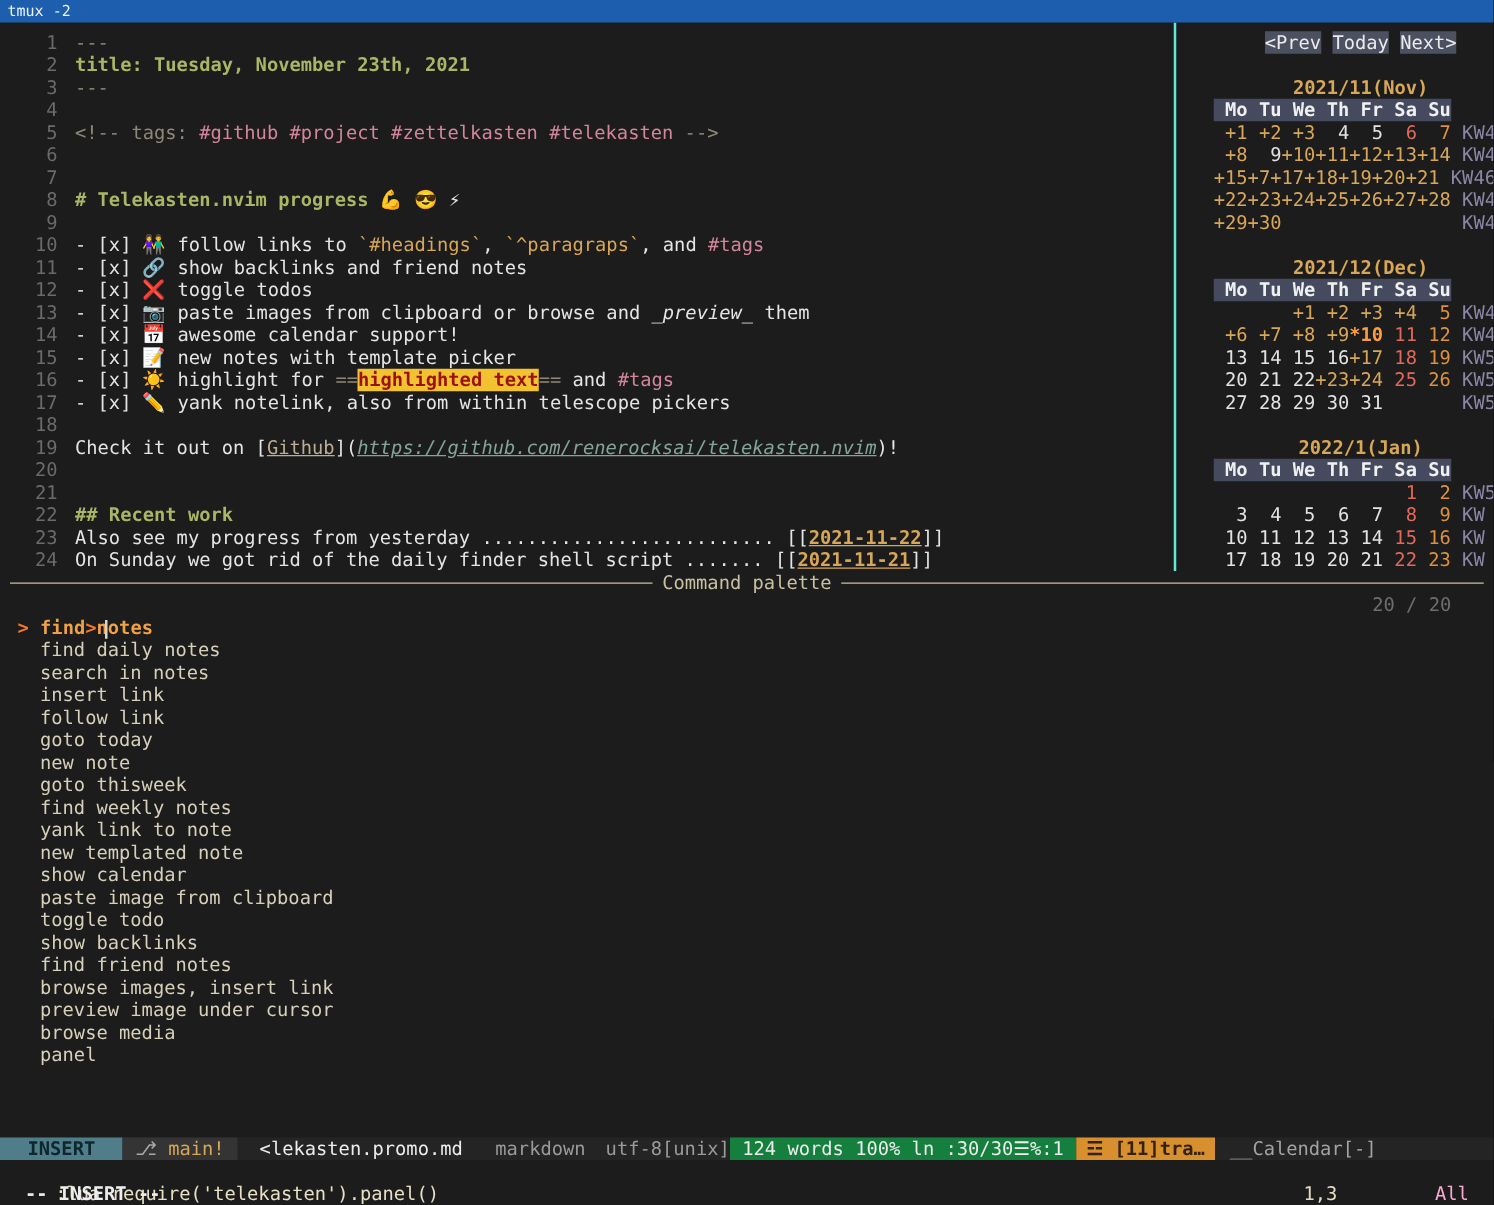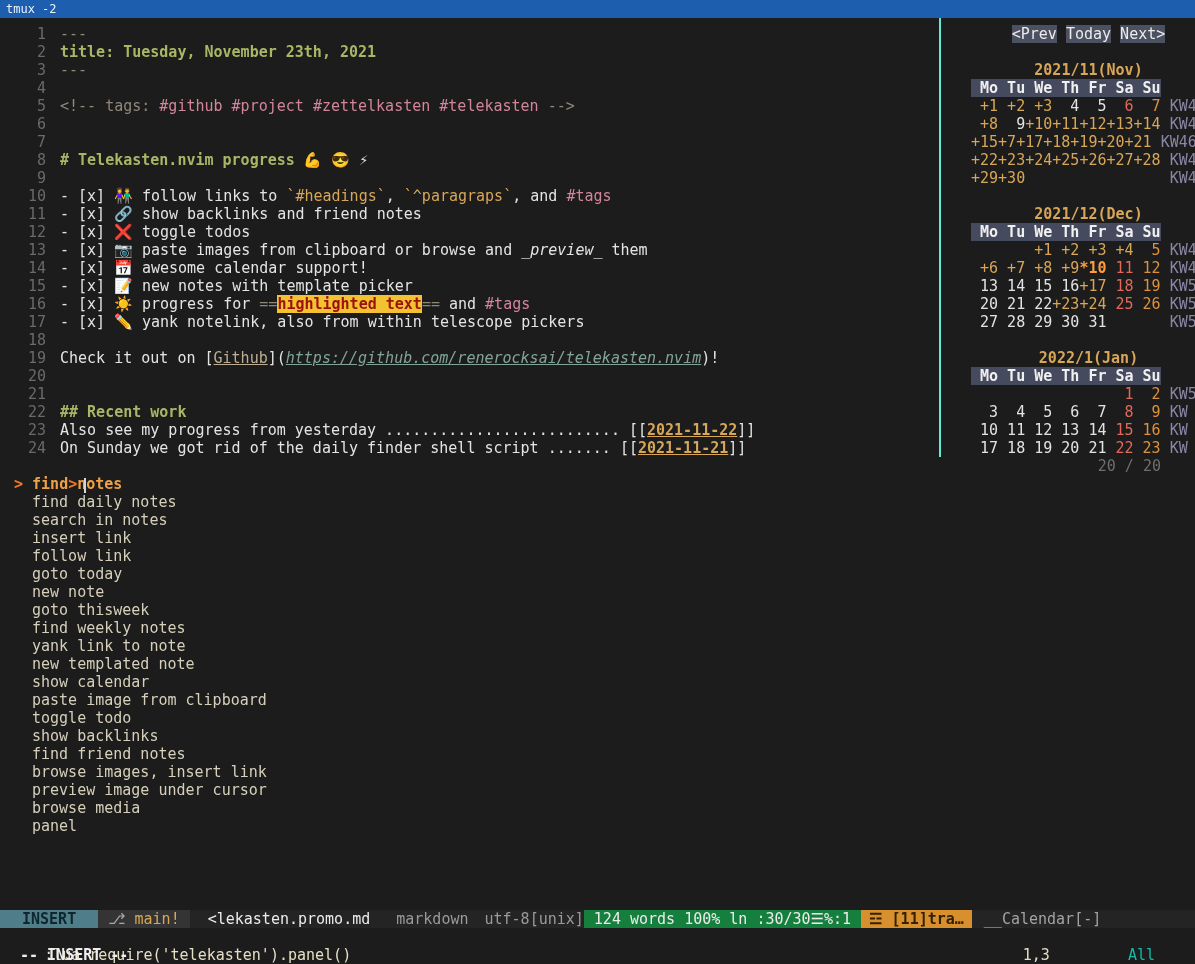--- a/index.html
+++ b/index.html
@@ -69,21 +69,21 @@
   .sl-spacer { flex: 1; }
   .sl-stats { background: #15803d; color: #ececec; padding: 0 10px; }
   .sl-tabs { background: #d8902f; color: #332101; font-weight: bold; padding: 0 8px; }
   .sl-cal { width: 262px; padding-left: 12px; color: #a3a3a3; }
   
   .cmdline { height: 18px; flex: none; padding-left: 8px; color: #e6dfc4; white-space: pre; }
   .insertline { height: 18px; flex: none; display: flex; padding: 0 20px; white-space: pre; }
   .ml-mode { color: #ededed; font-weight: bold; }
   .ml-spacer { flex: 1; }
   .ml-pos { color: #e2dcc0; margin-right: 78px; }
-  .ml-all { color: #14b8a6; margin-right: 20px; }
+  .ml-all { color: #f9a8d4; margin-right: 0; }
 </style>
 </head>
 <body>
 
 <div class="screen">
 
   <div class="tmux-bar">
     <span>tmux -2</span>
   </div>
 
@@ -98,21 +98,21 @@
           <div class="ed-line"><span class="ln">6</span></div>
           <div class="ed-line"><span class="ln">7</span></div>
           <div class="ed-line"><span class="ln">8</span><span class="s-green"># Telekasten.nvim progress </span><span class="s-emo">💪 😎 ⚡</span></div>
           <div class="ed-line"><span class="ln">9</span></div>
           <div class="ed-line"><span class="ln">10</span><span class="s-txt">- [x] </span><span class="s-emo">👫</span><span class="s-txt"> follow links to </span><span class="s-code">`#headings`</span><span class="s-txt">, </span><span class="s-code">`^paragraps`</span><span class="s-txt">, and </span><span class="s-tag">#tags</span></div>
           <div class="ed-line"><span class="ln">11</span><span class="s-txt">- [x] </span><span class="s-emo">🔗</span><span class="s-txt"> show backlinks and friend notes</span></div>
           <div class="ed-line"><span class="ln">12</span><span class="s-txt">- [x] </span><span class="s-emo">❌</span><span class="s-txt"> toggle todos</span></div>
           <div class="ed-line"><span class="ln">13</span><span class="s-txt">- [x] </span><span class="s-emo">📷</span><span class="s-txt"> paste images from clipboard or browse and </span><span class="s-ital">_preview_</span><span class="s-txt"> them</span></div>
           <div class="ed-line"><span class="ln">14</span><span class="s-txt">- [x] </span><span class="s-emo">📅</span><span class="s-txt"> awesome calendar support!</span></div>
           <div class="ed-line"><span class="ln">15</span><span class="s-txt">- [x] </span><span class="s-emo">📝</span><span class="s-txt"> new notes with template picker</span></div>
-          <div class="ed-line"><span class="ln">16</span><span class="s-txt">- [x] </span><span class="s-emo">☀️</span><span class="s-txt"> progress for </span><span class="s-eq">==</span><span class="s-mark">highlighted text</span><span class="s-eq">==</span><span class="s-txt"> and </span><span class="s-tag">#tags</span></div>
+          <div class="ed-line"><span class="ln">16</span><span class="s-txt">- [x] </span><span class="s-emo">☀️</span><span class="s-txt"> highlight for </span><span class="s-eq">==</span><span class="s-mark">highlighted text</span><span class="s-eq">==</span><span class="s-txt"> and </span><span class="s-tag">#tags</span></div>
           <div class="ed-line"><span class="ln">17</span><span class="s-txt">- [x] </span><span class="s-emo">✏️</span><span class="s-txt"> yank notelink, also from within telescope pickers</span></div>
           <div class="ed-line"><span class="ln">18</span></div>
           <div class="ed-line"><span class="ln">19</span><span class="s-txt">Check it out on [</span><span class="s-lbl">Github</span><span class="s-txt">](</span><span class="s-url">https://github.com/renerocksai/telekasten.nvim</span><span class="s-txt">)!</span></div>
           <div class="ed-line"><span class="ln">20</span></div>
           <div class="ed-line"><span class="ln">21</span></div>
           <div class="ed-line"><span class="ln">22</span><span class="s-green">## Recent work</span></div>
           <div class="ed-line"><span class="ln">23</span><span class="s-txt">Also see my progress from yesterday .......................... [[</span><span class="s-wiki">2021-11-22</span><span class="s-txt">]]</span></div>
           <div class="ed-line"><span class="ln">24</span><span class="s-txt">On Sunday we got rid of the daily finder shell script ....... [[</span><span class="s-wiki">2021-11-21</span><span class="s-txt">]]</span></div>
         </div>
     </div>
@@ -140,20 +140,25 @@
           <div class="cal-line"><span class="cal-head"> Mo Tu We Th Fr Sa Su</span></div>
           <div class="cal-line"><span class="c-e">   </span><span class="c-e">   </span><span class="c-e">   </span><span class="c-e">   </span><span class="c-e">   </span><span class="c-sat">  1</span><span class="c-sun">  2</span><span class="c-kw"> KW52</span></div>
           <div class="cal-line"><span class="c-wd">  3</span><span class="c-wd">  4</span><span class="c-wd">  5</span><span class="c-wd">  6</span><span class="c-wd">  7</span><span class="c-sat">  8</span><span class="c-sun">  9</span><span class="c-kw"> KW 1</span></div>
           <div class="cal-line"><span class="c-wd"> 10</span><span class="c-wd"> 11</span><span class="c-wd"> 12</span><span class="c-wd"> 13</span><span class="c-wd"> 14</span><span class="c-sat"> 15</span><span class="c-sun"> 16</span><span class="c-kw"> KW 2</span></div>
           <div class="cal-line"><span class="c-wd"> 17</span><span class="c-wd"> 18</span><span class="c-wd"> 19</span><span class="c-wd"> 20</span><span class="c-wd"> 21</span><span class="c-sat"> 22</span><span class="c-sun"> 23</span><span class="c-kw"> KW 3</span></div>
         </div>
     </div>
   </div>
 
   <div class="palette">
+    <div class="pal-sep">
+      <span class="line"></span>
+      <span class="sep-label">Command palette</span>
+      <span class="line"></span>
+    </div>
     <div class="pal-prompt">
       <span class="pal-marker">&gt;</span><span class="caret"></span>
       <span class="pal-count">20 / 20</span>
     </div>
     <div class="pal-selected"><span class="pal-marker">&gt;</span><span> </span><span>find notes</span></div>
     <div>
         <div class="pal-item">find daily notes</div>
         <div class="pal-item">search in notes</div>
         <div class="pal-item">insert link</div>
         <div class="pal-item">follow link</div>

